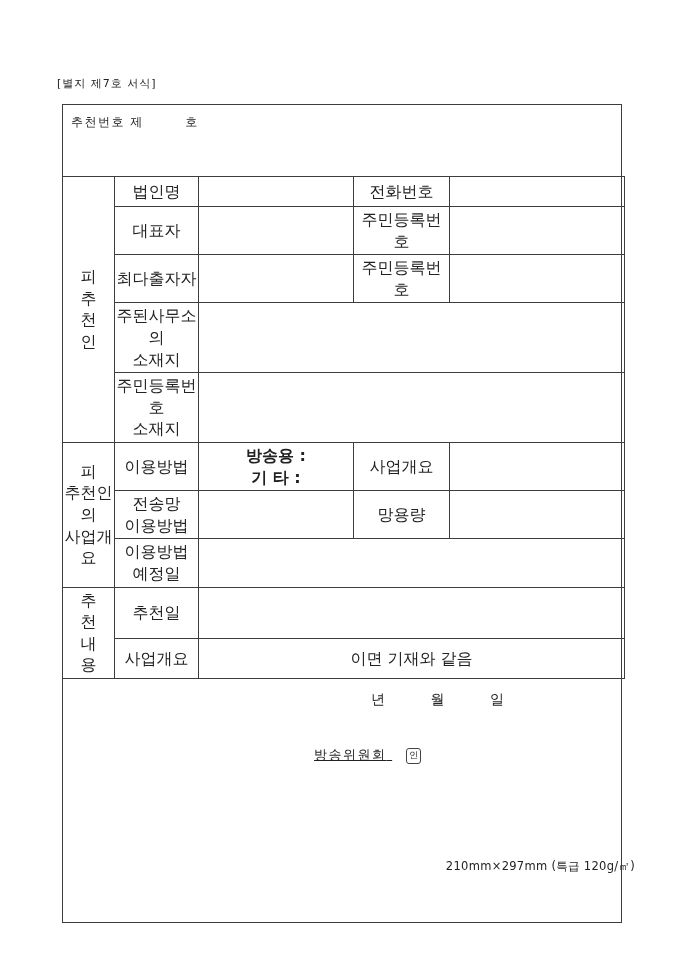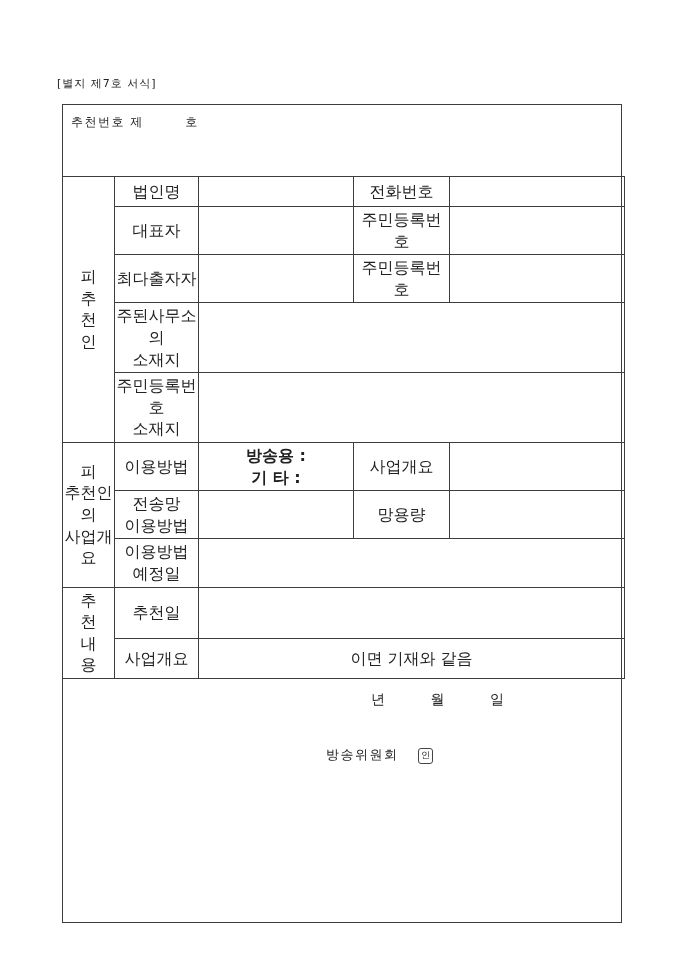--- a/index.html
+++ b/index.html
@@ -25,21 +25,21 @@
   .chan { text-align: left; vertical-align: top; padding: 2px 4px; line-height: 1.55; font-weight: bold; }
   .r30 { height: 30px; } .r32 { height: 32px; } .r34 { height: 34px; }
   .r36 { height: 36px; } .r38 { height: 38px; } .r44 { height: 44px; }
 
   .statement { position: absolute; top: 509px; left: 0; width: 100%; text-align: center;
                font-size: 12.5px; letter-spacing: 0.2px; word-spacing: 1px; white-space: nowrap; }
 
   .dateline { position: absolute; top: 586px; left: 308px; font-size: 14px; }
   .dateline .gap { margin-left: 41px; }
 
-  .issuerline { position: absolute; top: 641px; left: 263px; font-size: 13px; letter-spacing: 1.5px; }
+  .issuerline { position: absolute; top: 641px; left: 251px; font-size: 13px; letter-spacing: 1.5px; text-decoration: underline; }
   .seal { display: inline-block; margin-left: 14px; border: 1px solid #444; border-radius: 3px;
           font-size: 9px; line-height: 1; padding: 2px 2px 3px 2px; letter-spacing: 0; vertical-align: 1px; }
 
   .paper-spec { position: absolute; top: 859px; right: 45px; font-size: 11.5px; letter-spacing: 0.3px; }
 </style>
 </head>
 <body>
 
 <div class="page">
 
@@ -138,14 +138,15 @@
       <span class="gap">일</span>
     </div>
 
     <div class="issuerline">
       <span>방송위원회</span>
       <span class="seal">인</span>
     </div>
 
   </div>
 
+  <div class="paper-spec">210mm×297mm (특급 120g/㎡)</div>
 
 </div>
 
 </body></html>

